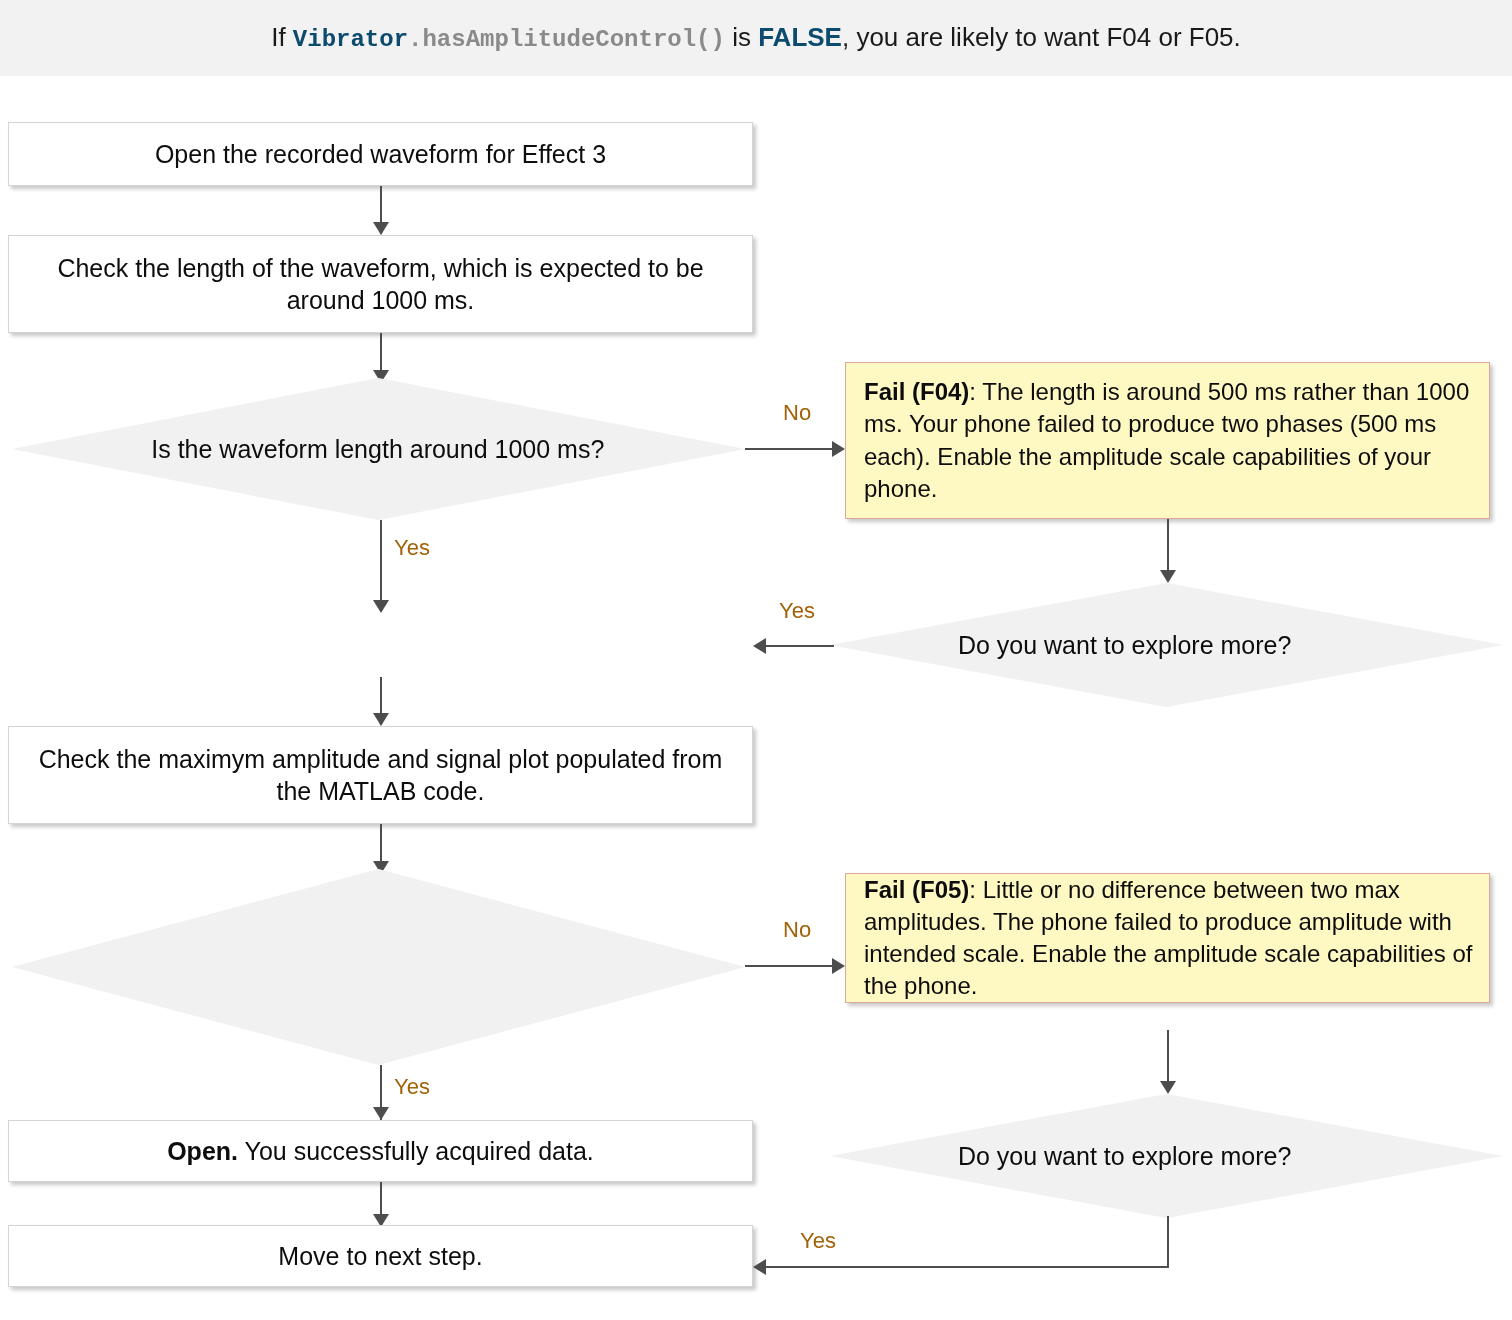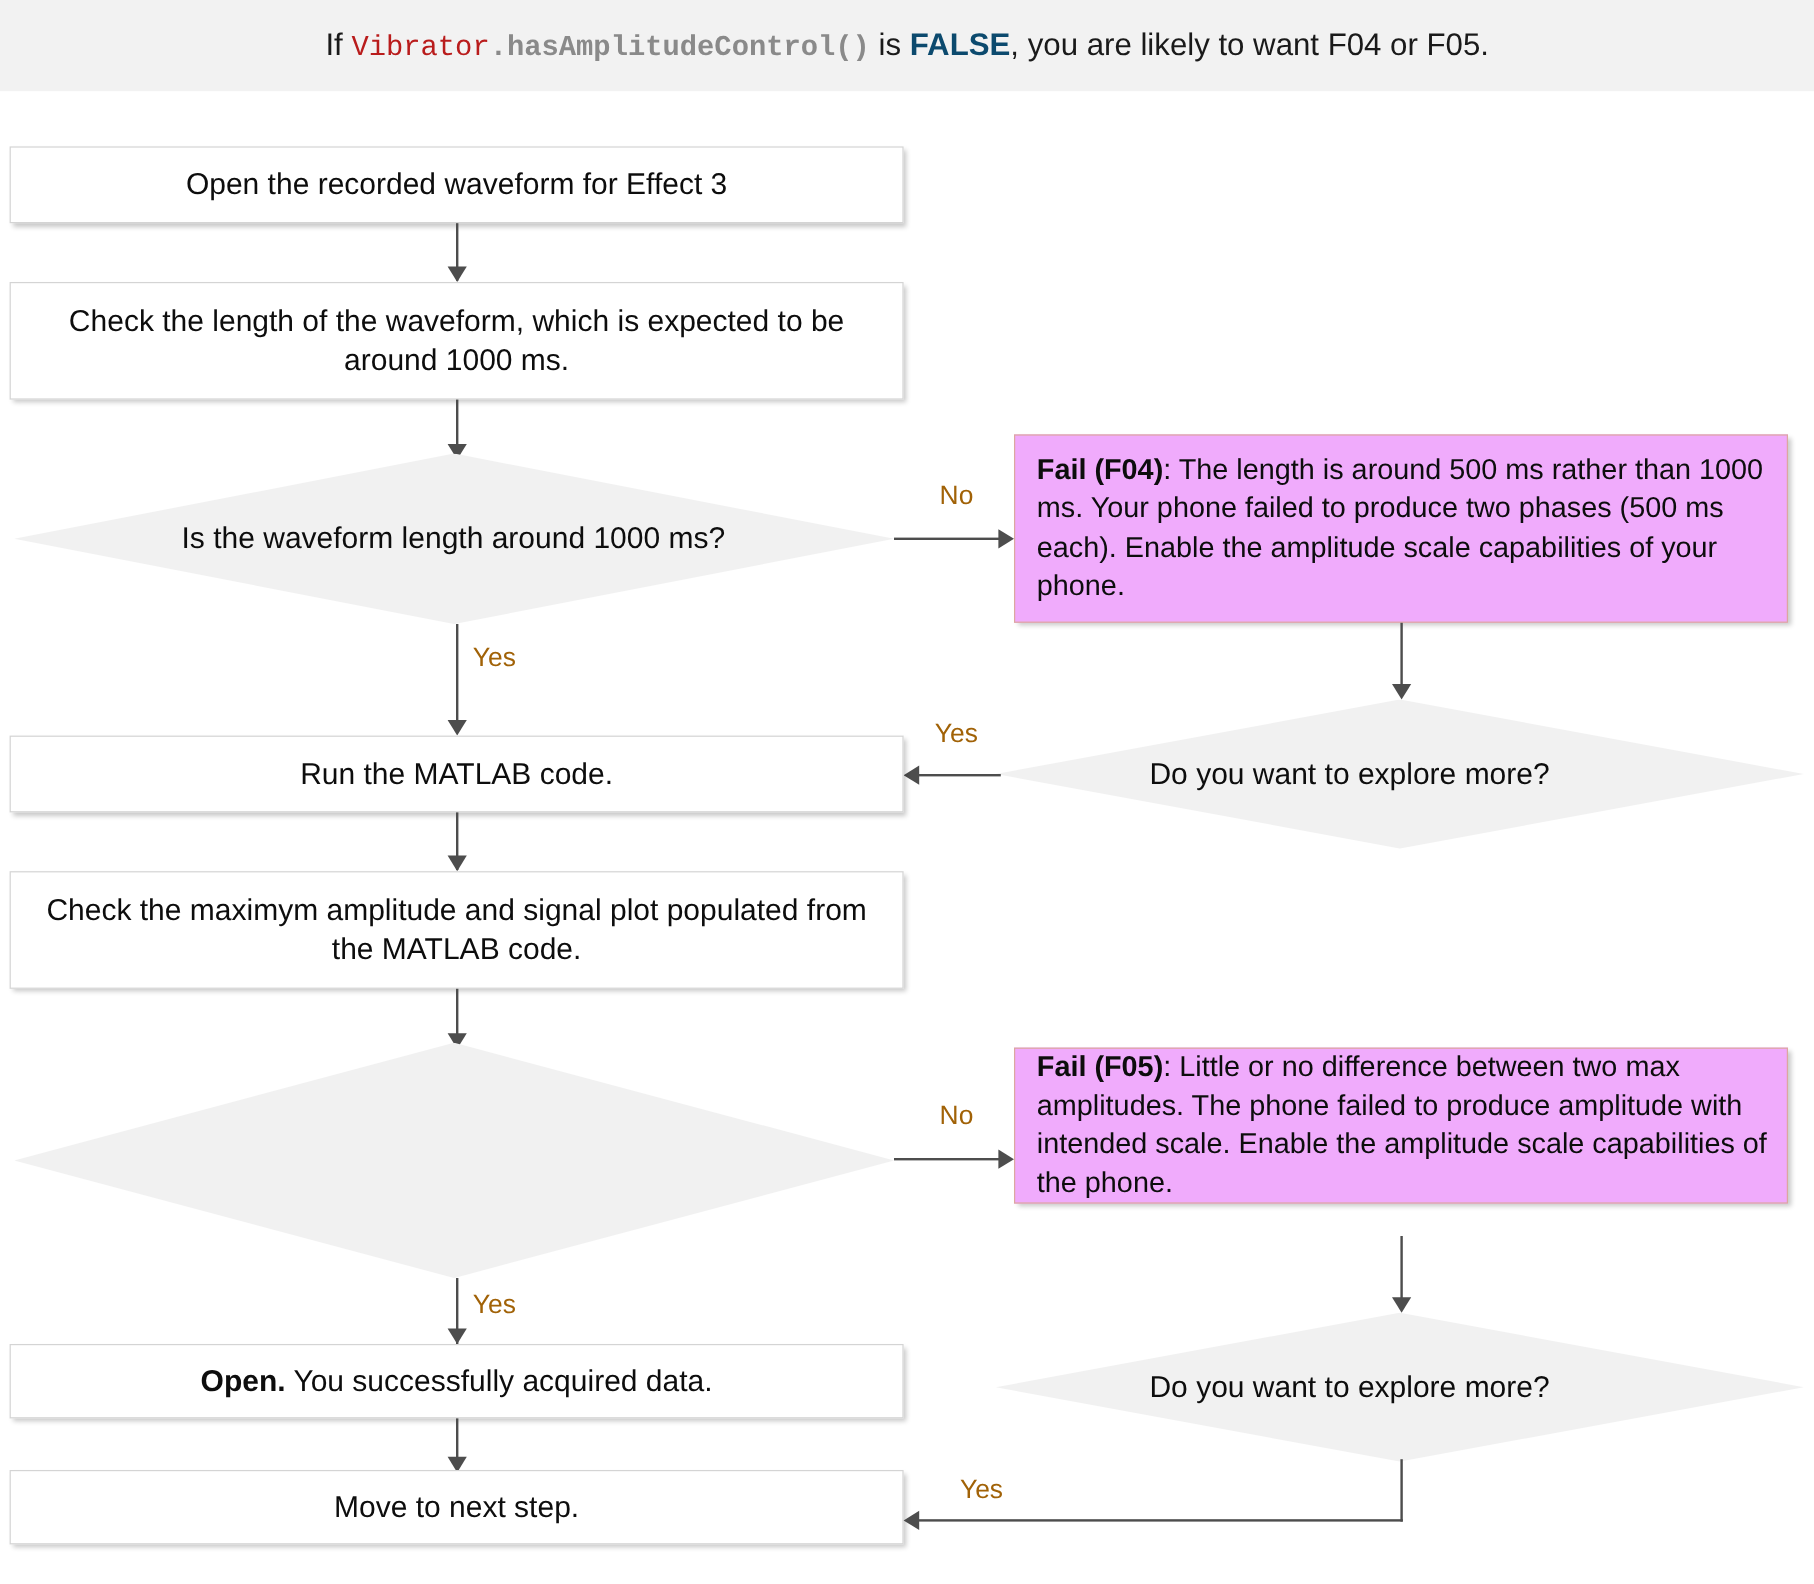--- a/index.html
+++ b/index.html
@@ -37,22 +37,22 @@
     line-height: 1.25;
     color: #1a1a1a;
     white-space: nowrap;
   }
   .mono {
     font-family: "Liberation Mono", "DejaVu Sans Mono", monospace;
     font-size: 24px;
     font-weight: bold;
   }
   .kw-class {
-    color: #b91c1c;
-    font-weight: normal;
+    color: #0c4a6e;
+    font-weight: bold;
   }
   .kw-method {
     color: #8a8a8a;
   }
   .kw-false {
     color: #0c4a6e;
     font-weight: bold;
   }
 
   
@@ -68,21 +68,21 @@
   .proc {
     background: #ffffff;
     border: 1px solid #d4d4d4;
     box-shadow: 3px 3px 4px rgba(0,0,0,0.22);
     font-size: 25px;
     line-height: 1.3;
     padding: 6px 14px;
   }
 
   .fail {
-    background: #f0abfc;
+    background: #fef9c3;
     border: 1px solid #dca79f;
     box-shadow: 3px 3px 4px rgba(0,0,0,0.22);
     font-size: 24px;
     line-height: 1.34;
     text-align: left;
     justify-content: flex-start;
     padding: 10px 16px 10px 18px;
   }
   .fail .ftext { display: block; width: 100%; }
 
@@ -196,23 +196,20 @@
   </div>
 
   <div class="line-h" style="left:764px; top:645px; width:70px;"></div>
   <div class="arrow-left" style="left:753px; top:638px;"></div>
   <div class="edge-label" style="left:779px; top:598px;">Yes</div>
 
   <div class="line-v" style="left:380px; top:520px; height:88px;"></div>
   <div class="arrow-down" style="left:373px; top:600px;"></div>
   <div class="edge-label" style="left:394px; top:535px;">Yes</div>
 
-  <div class="node proc" style="left:8px; top:613px; width:745px; height:64px;">
-    <span>Run the MATLAB code.</span>
-  </div>
 
   <div class="line-v" style="left:380px; top:677px; height:48px;"></div>
   <div class="arrow-down" style="left:373px; top:713px;"></div>
 
   <div class="node proc" style="left:8px; top:726px; width:745px; height:98px;">
     <span>Check the maximym amplitude and signal plot populated from the MATLAB code.</span>
   </div>
 
   <div class="line-v" style="left:380px; top:824px; height:48px;"></div>
   <div class="arrow-down" style="left:373px; top:861px;"></div>

